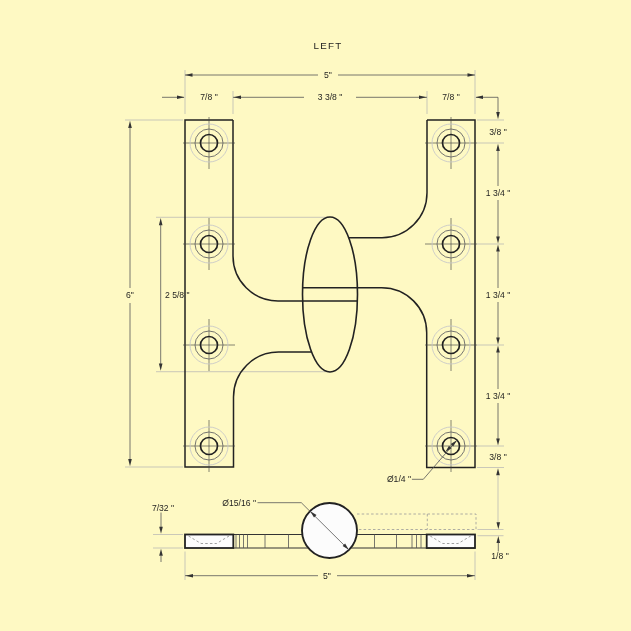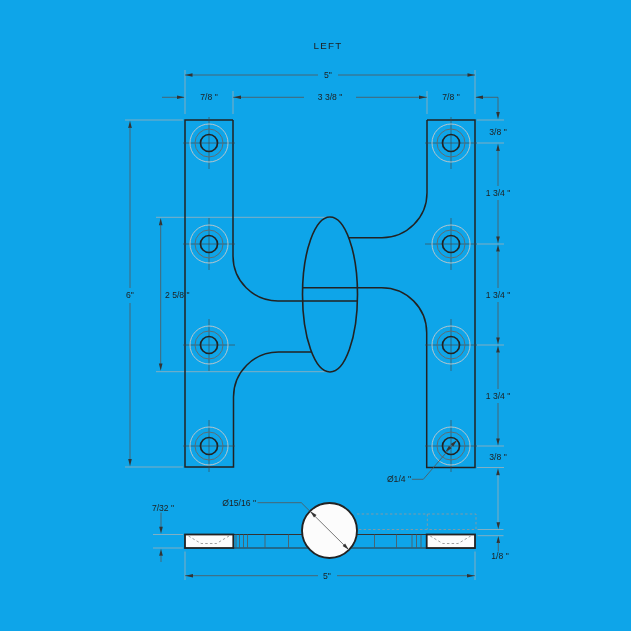--- a/index.html
+++ b/index.html
@@ -1,16 +1,16 @@
 <!DOCTYPE html>
 <html><head>
 <meta charset="utf-8">
 <style>
   html,body{margin:0;padding:0;background:#ffffff;}
-  .page{width:631px;height:631px;background:#0ea5e9;position:relative;overflow:hidden;
+  .page{width:631px;height:631px;background:#fef9c3;position:relative;overflow:hidden;
         font-family:"Liberation Sans", sans-serif;}
   svg{display:block;}
   text{font-family:"Liberation Sans", sans-serif;fill:#1f1f1f;}
   .dimtext{font-size:8.6px;}
   .titletext{font-size:9.8px;letter-spacing:1.2px;}
   .outline{stroke:#222;stroke-width:1.5;fill:none;}
   .dimline{stroke:#555;stroke-width:0.8;fill:none;}
   .extline{stroke:#b3b3b3;stroke-width:0.7;fill:none;}
   .cross{stroke:#444;stroke-width:0.65;fill:none;}
   .arrow{fill:#333;stroke:none;}

